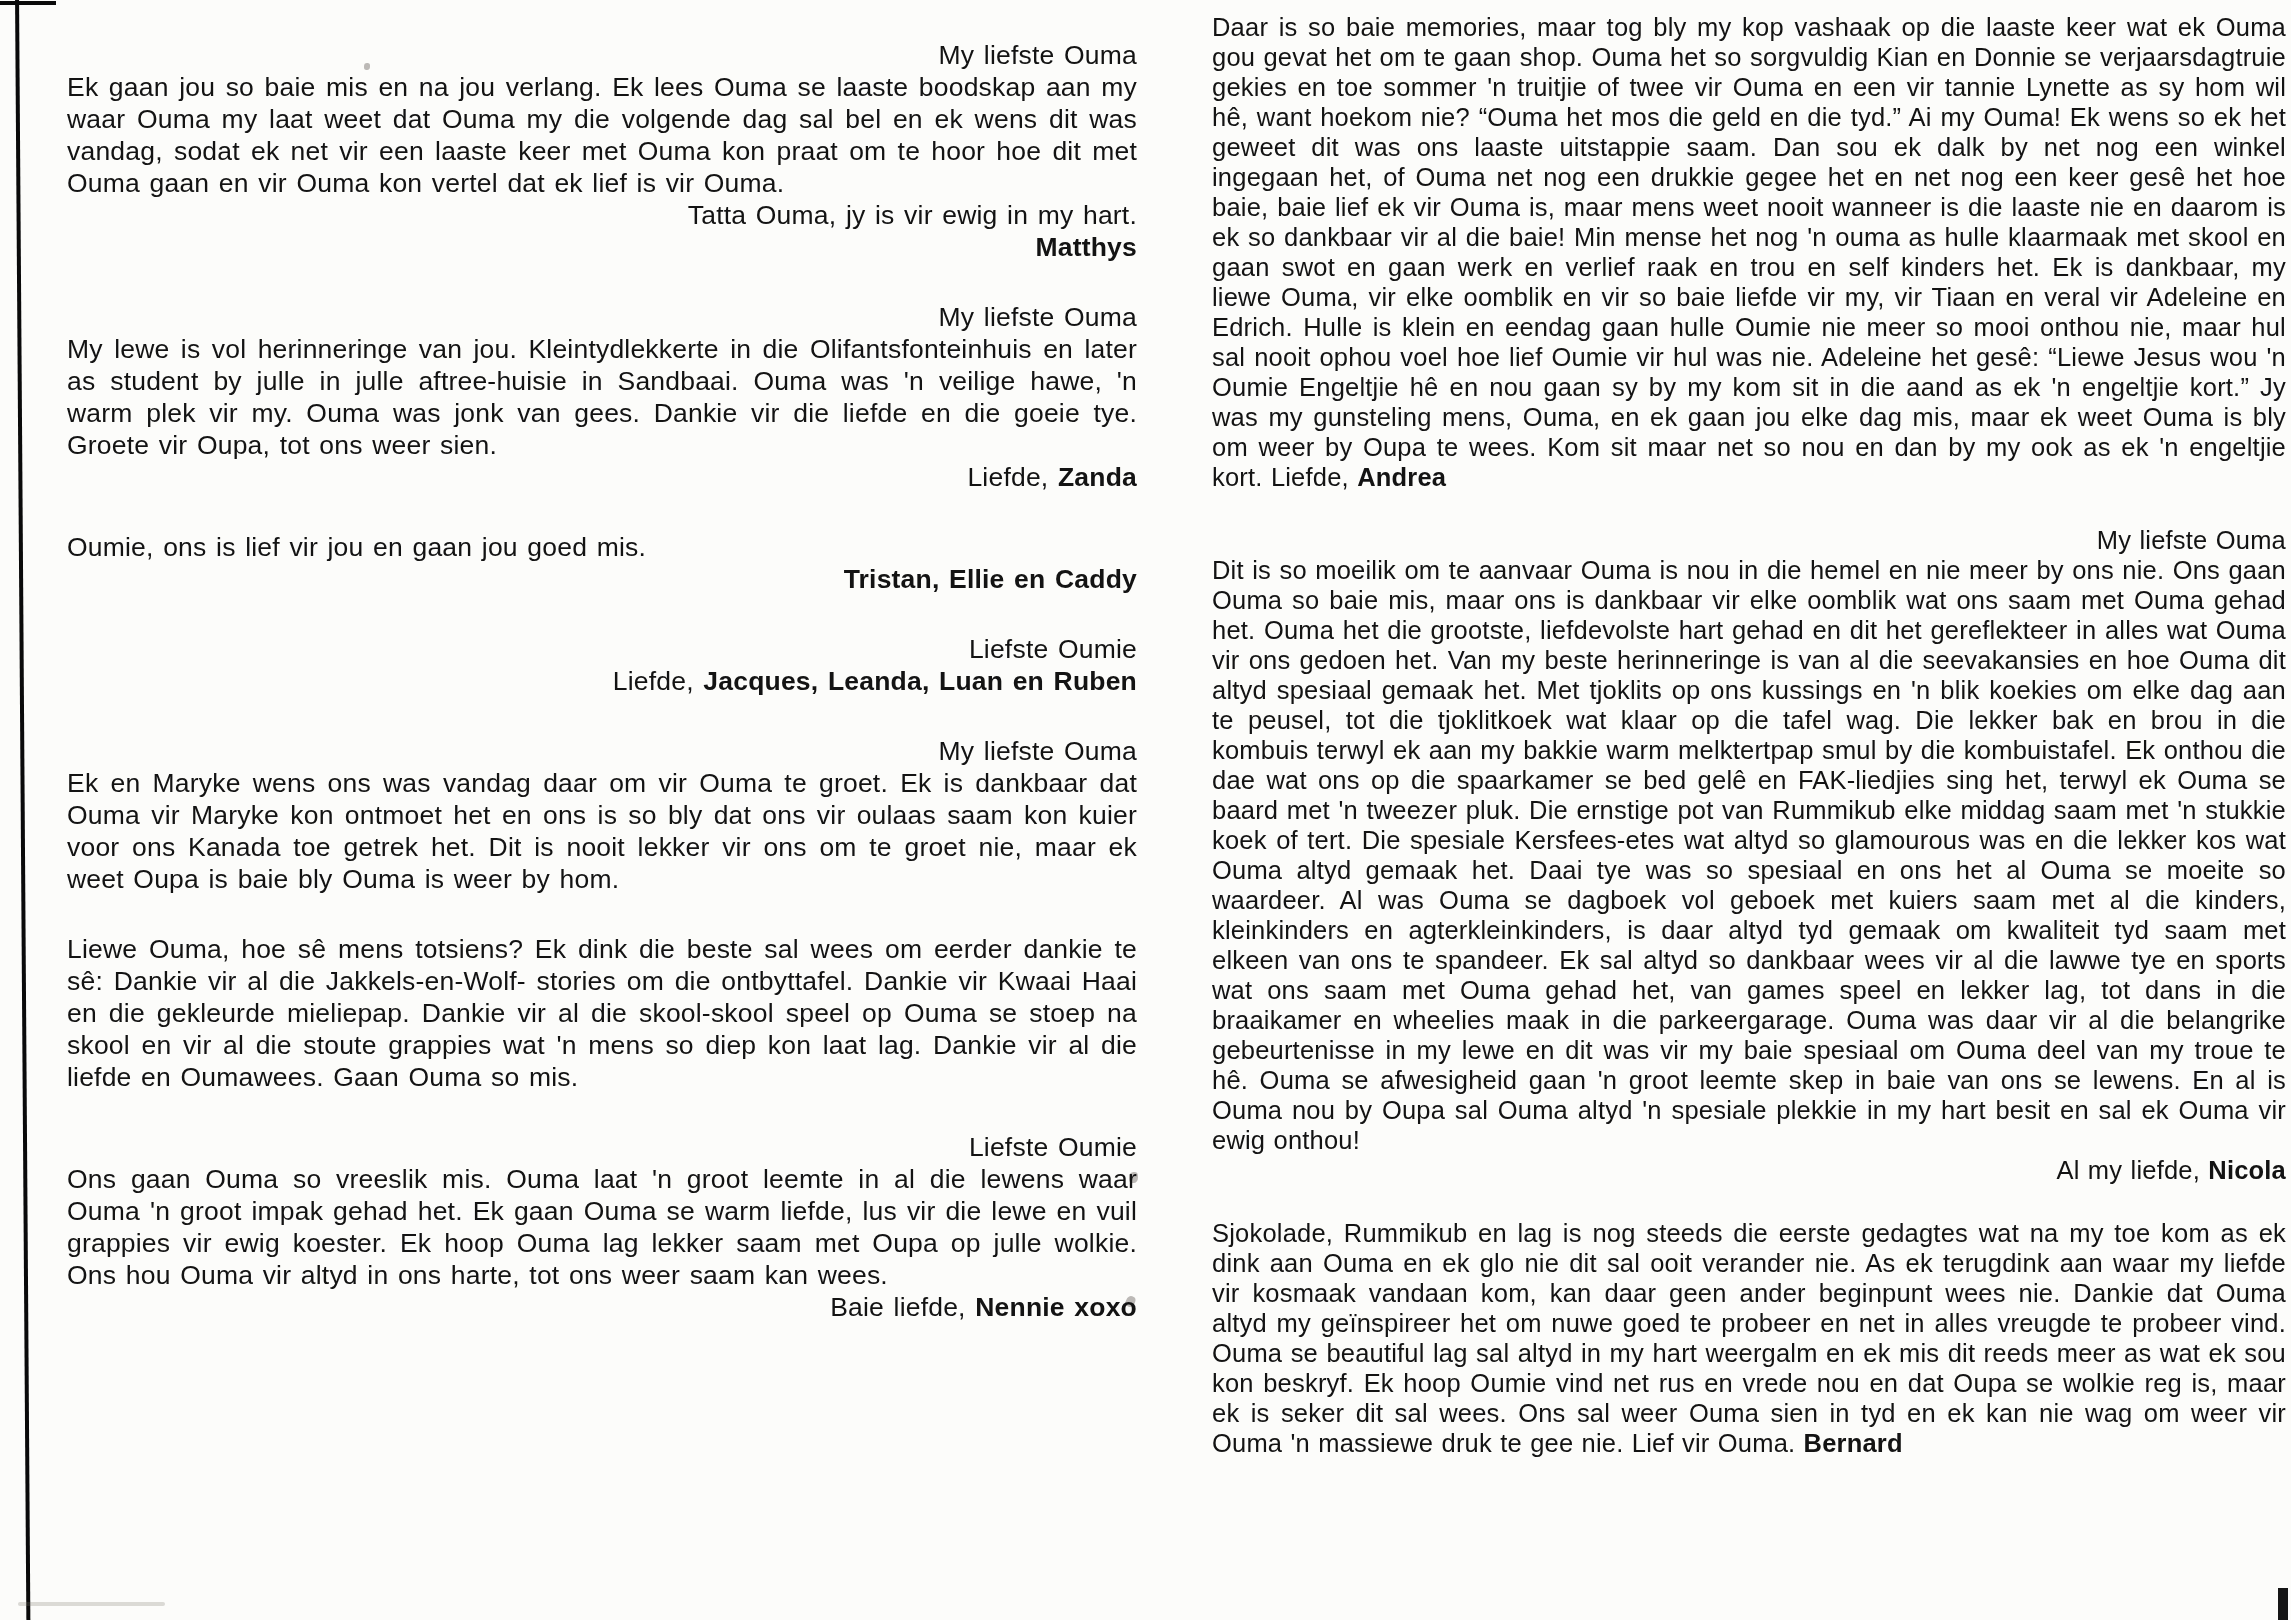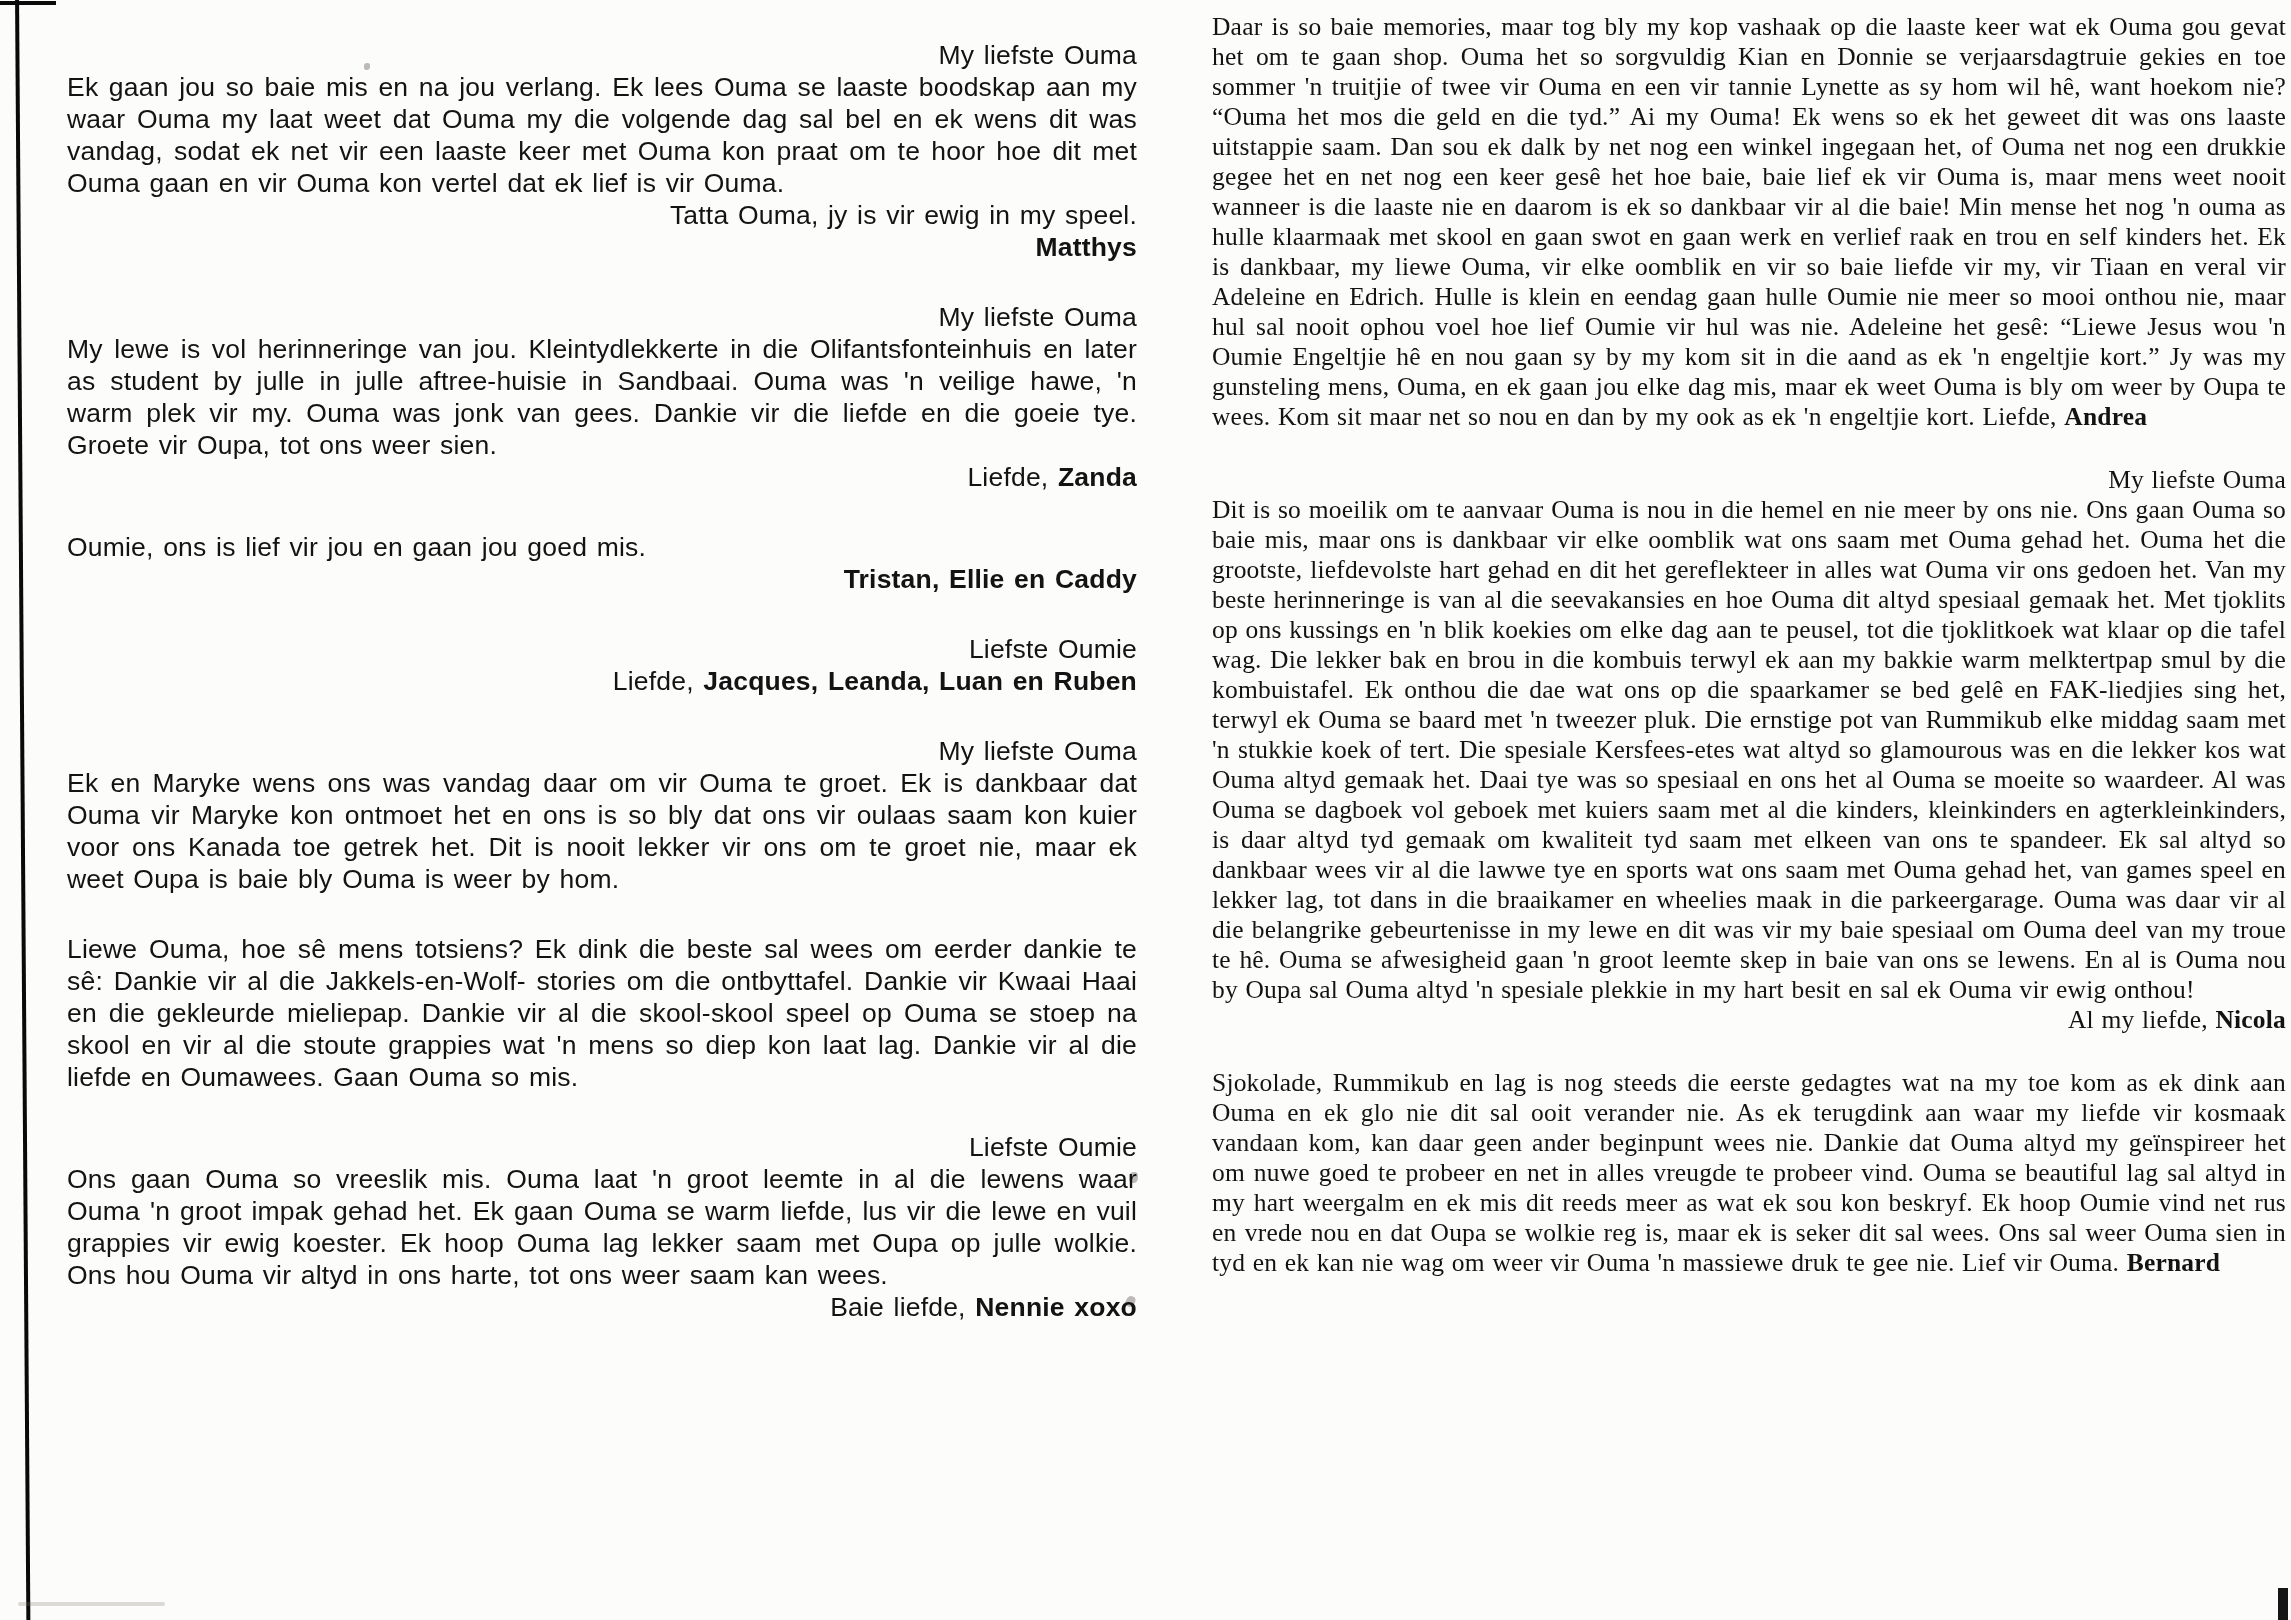--- a/index.html
+++ b/index.html
@@ -49,42 +49,42 @@
     font-size: 26.5px; line-height: 32px;
     word-spacing: 2px;
   }
   .col-right {
     left: 1212px; top: 11.8px; width: 1074px;
     font-size: 25.5px; line-height: 30px;
     word-spacing: 1px;
   }
   .letter { margin: 0; }
   .col-left  .letter { margin-bottom: 38px; }
-  .col-right .letter { margin-bottom: 33px; font-family: Liberation Serif, serif; }
+  .col-right .letter { margin-bottom: 33px; }
   .letter .heading, .letter .extra, .letter .sign { text-align: right; }
   .letter .body { margin: 0; text-align: justify; }
   b.sig { font-weight: 700; margin-top: 26px; }
 </style>
 </head>
 <body style="background: rgb(252, 252, 250); color: rgb(19, 19, 19);">
 
 <div class="page">
   <div class="edge-line"></div>
   <div class="edge-top"></div>
   <div class="corner-mark"></div>
   <div class="smudge"></div>
   <div class="speck speck-a"></div>
   <div class="speck speck-b"></div>
   <div class="speck speck-c"></div>
 
   <div class="col col-left">
   <div class="letter">
     <div class="heading">My liefste Ouma</div>
     <p class="body">Ek gaan jou so baie mis en na jou verlang. Ek lees Ouma se laaste boodskap aan my waar Ouma my laat weet dat Ouma my die volgende dag sal bel en ek wens dit was vandag, sodat ek net vir een laaste keer met Ouma kon praat om te hoor hoe dit met Ouma gaan en vir Ouma kon vertel dat ek lief is vir Ouma.</p>
-    <div class="extra">Tatta Ouma, jy is vir ewig in my speel.</div>
+    <div class="extra">Tatta Ouma, jy is vir ewig in my hart.</div>
     <div class="sign"><span class="sp"></span><b class="sig">Matthys</b></div>
   </div>
 
   <div class="letter">
     <div class="heading">My liefste Ouma</div>
     <p class="body">My lewe is vol herinneringe van jou. Kleintydlekkerte in die Olifantsfonteinhuis en later as student by julle in julle aftree-huisie in Sandbaai. Ouma was 'n veilige hawe, 'n warm plek vir my. Ouma was jonk van gees. Dankie vir die liefde en die goeie tye. Groete vir Oupa, tot ons weer sien.</p>
 
     <div class="sign"><span class="sp">Liefde, </span><b class="sig">Zanda</b></div>
   </div>
 

